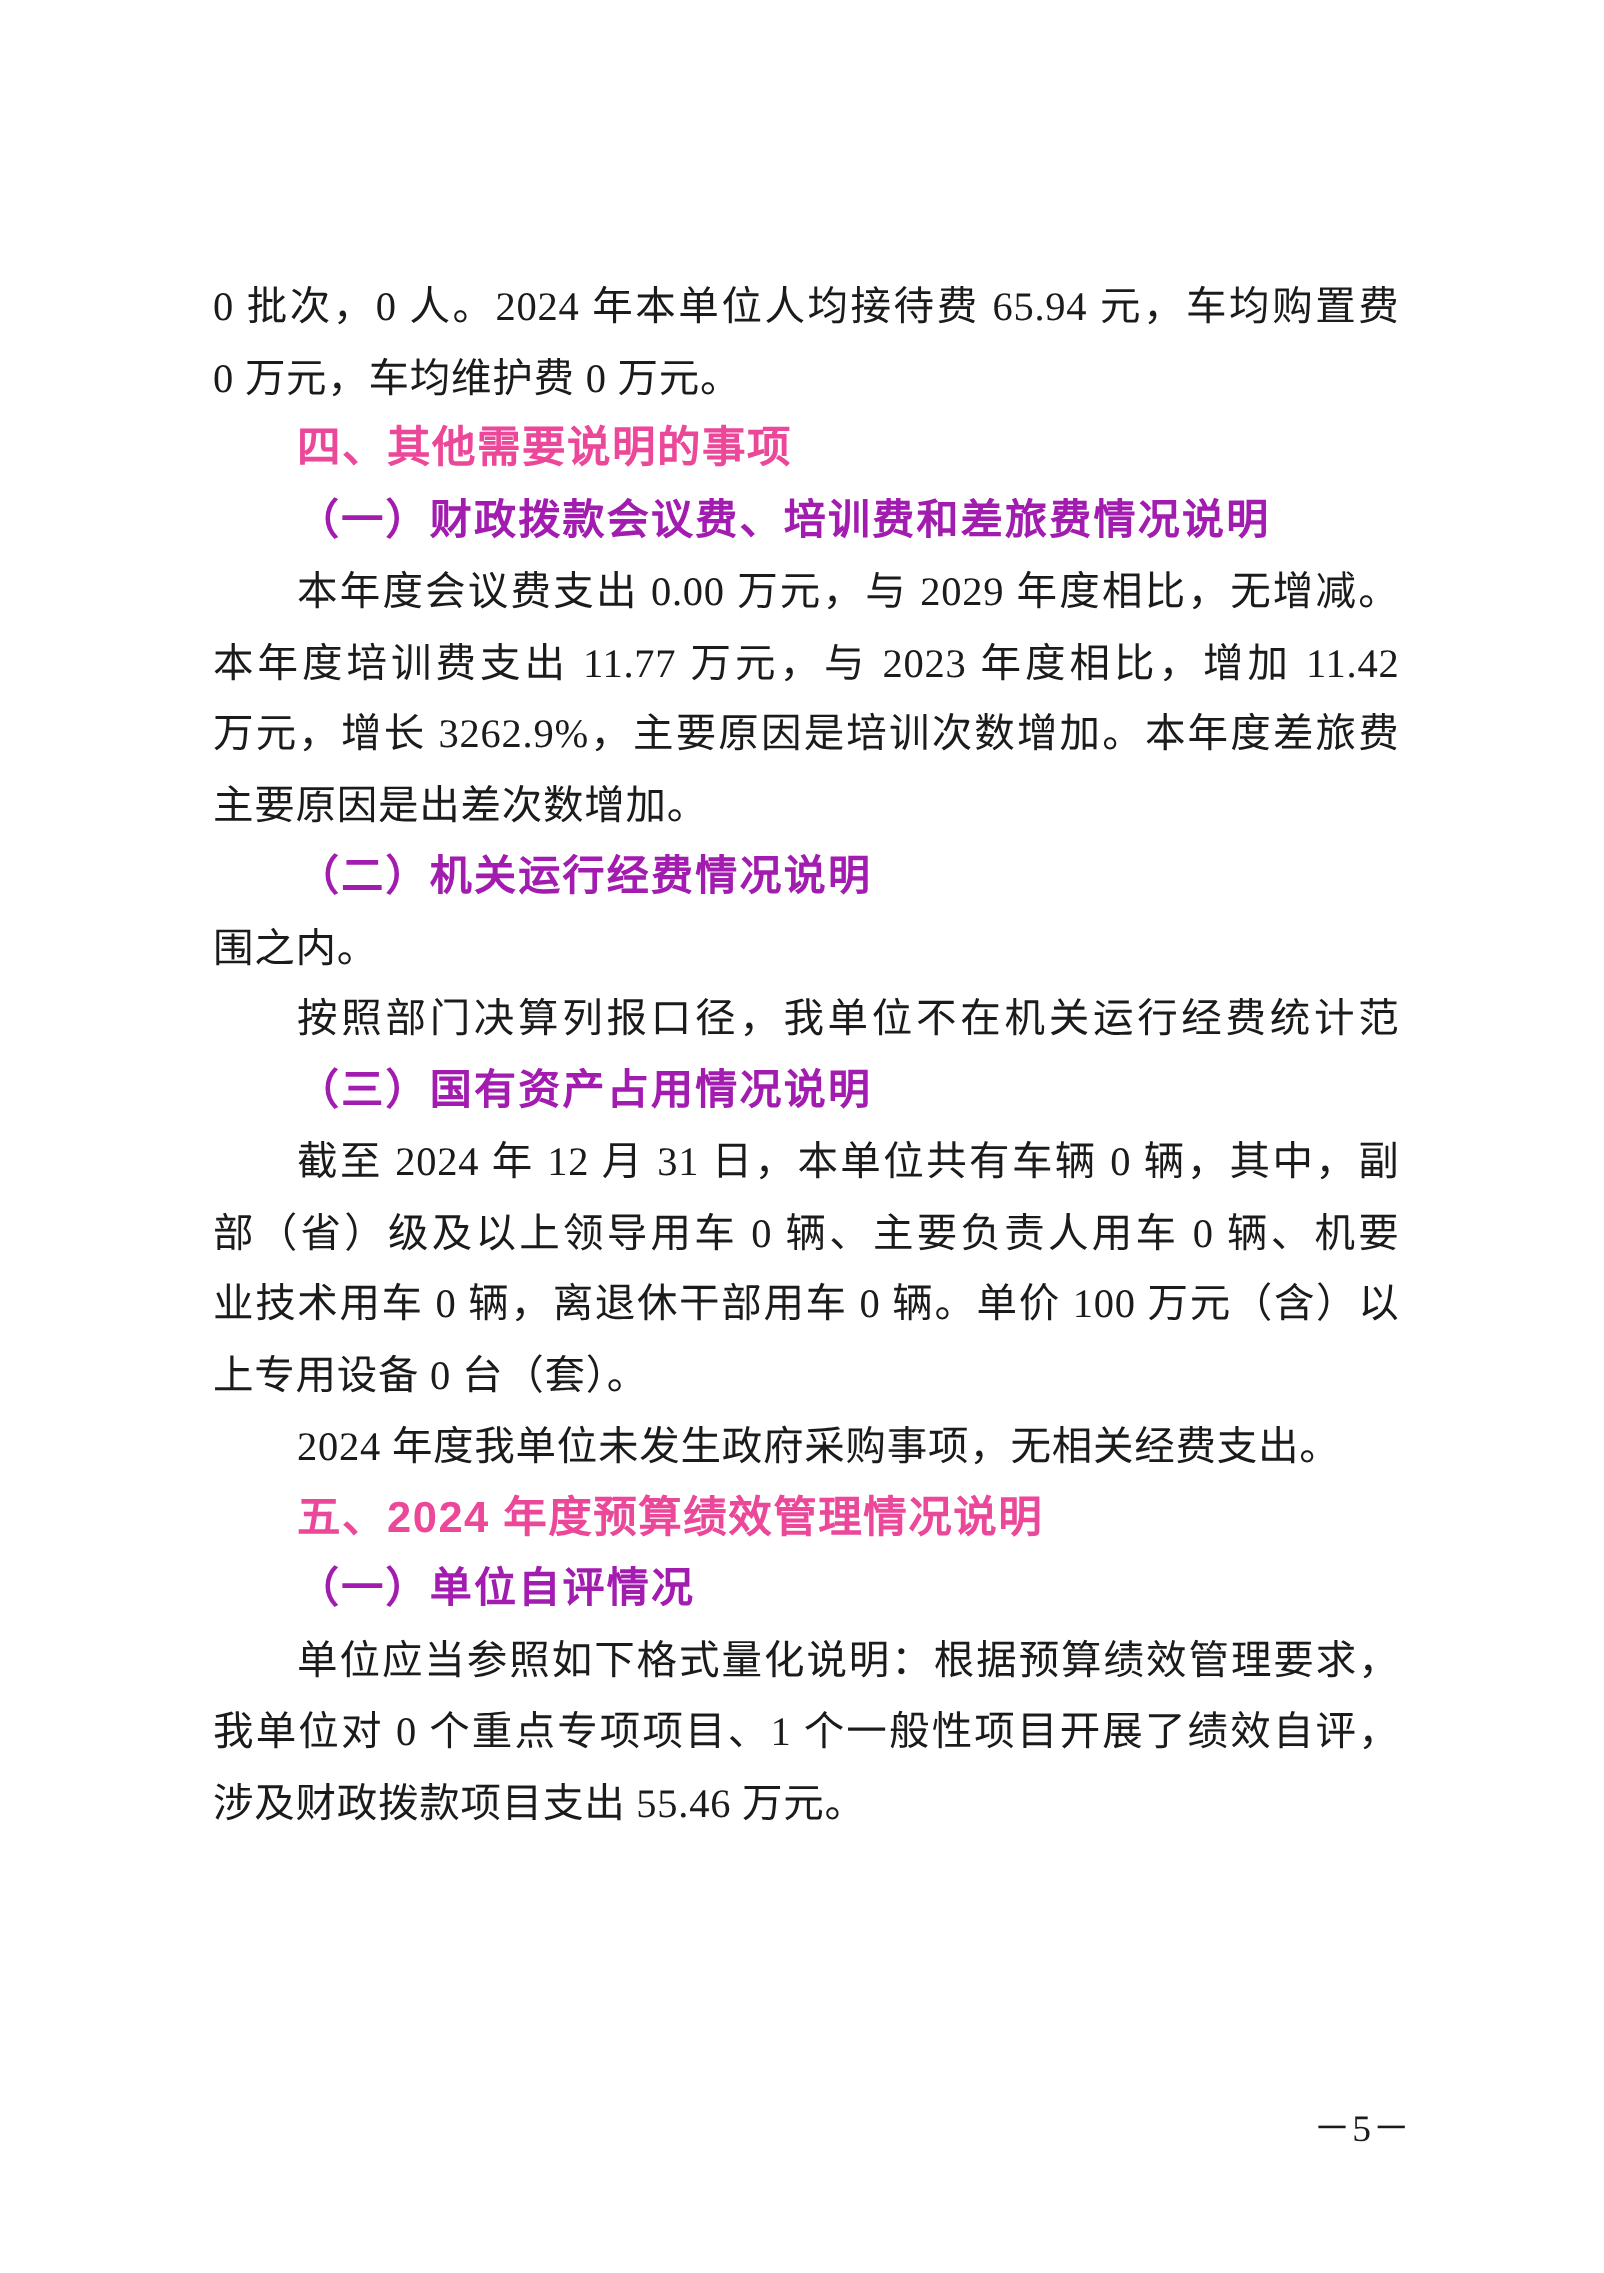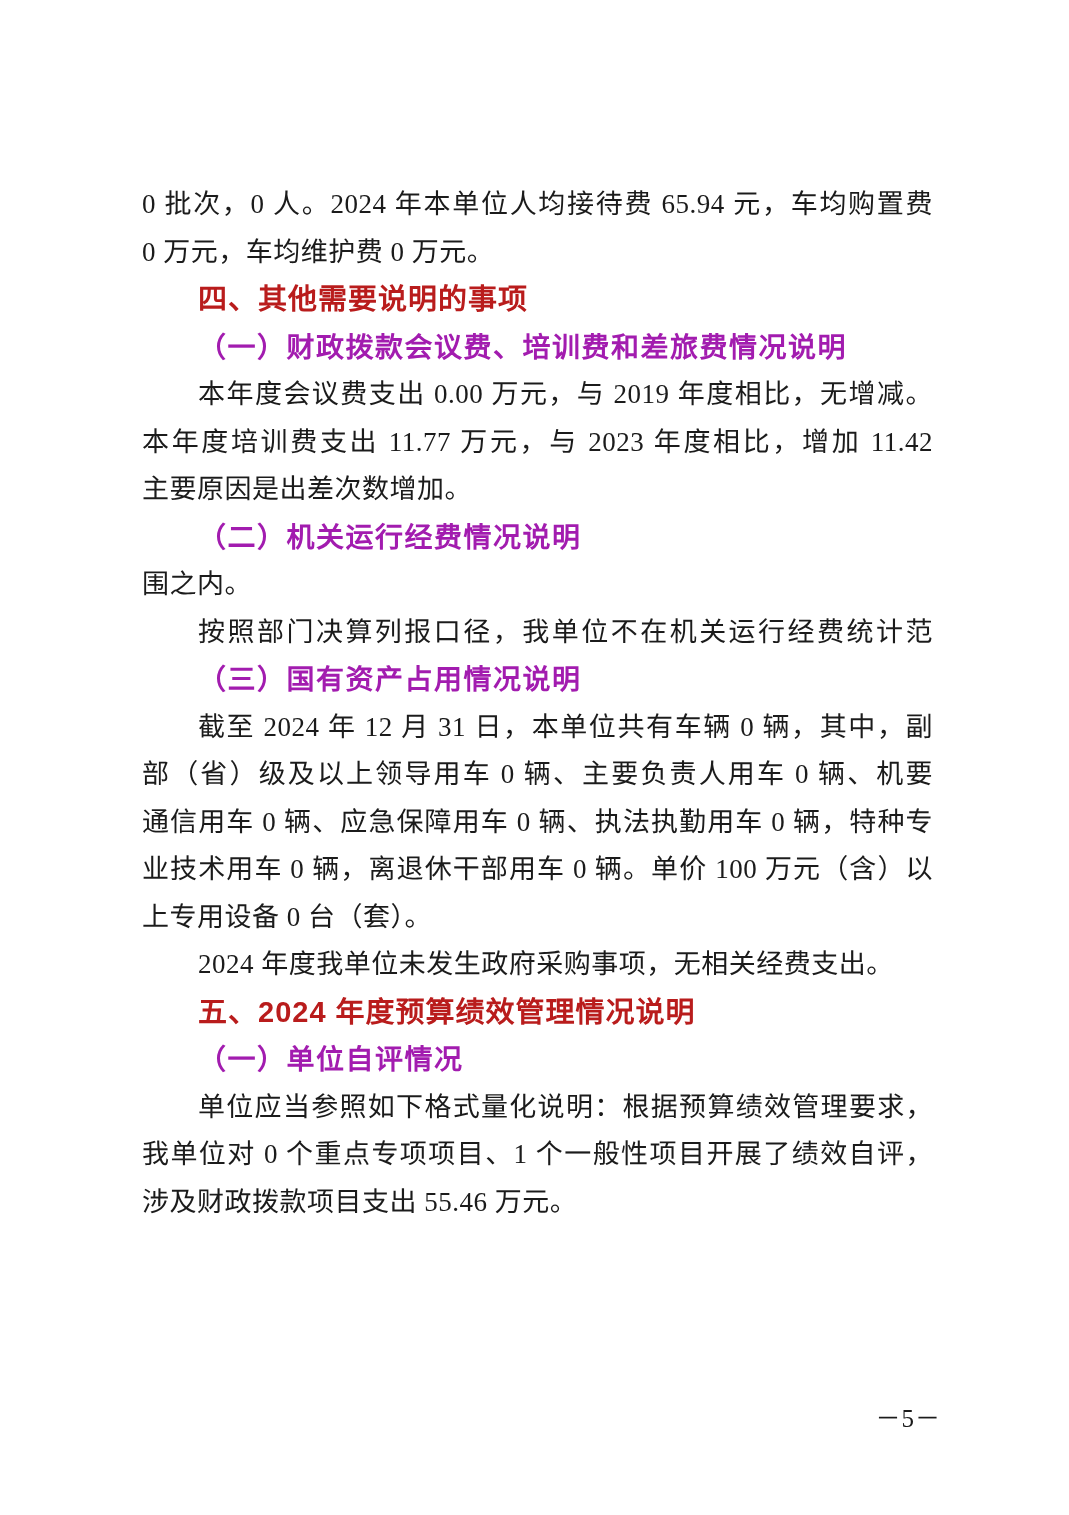--- a/index.html
+++ b/index.html
@@ -38,21 +38,21 @@
     text-align-last: justify;
   }
   .line.indent {
     text-indent: 56px;
   }
   .block-heading1 .line {
     font-family: "Liberation Sans", sans-serif;
     font-weight: 700;
     font-size: 29px;
     letter-spacing: 1px;
-    color: #b91c1c;
+    color: #ec4899;
   }
   .block-heading2 .line {
     font-weight: 700;
     font-size: 28px;
     letter-spacing: 1.5px;
     color: #a21caf;
   }
   .page-number {
     position: absolute;
     top: 1398px;
@@ -72,38 +72,38 @@
         <div class="line just">0 批次，0 人。2024 年本单位人均接待费 65.94 元，车均购置费</div>
         <div class="line">0 万元，车均维护费 0 万元。</div>
       </div>
       <div class="block block-heading1">
         <div class="line indent">四、其他需要说明的事项</div>
       </div>
       <div class="block block-heading2">
         <div class="line indent">（一）财政拨款会议费、培训费和差旅费情况说明</div>
       </div>
       <div class="block block-body">
-        <div class="line just indent">本年度会议费支出 0.00 万元，与 2019 年度相比，无增减。</div>
+        <div class="line just indent">本年度会议费支出 0.00 万元，与 2029 年度相比，无增减。</div>
         <div class="line just">本年度培训费支出 11.77 万元，与 2023 年度相比，增加 11.42</div>
+        <div class="line just">万元，增长 3262.9%，主要原因是培训次数增加。本年度差旅费</div>
         <div class="line">主要原因是出差次数增加。</div>
       </div>
       <div class="block block-heading2">
         <div class="line indent">（二）机关运行经费情况说明</div>
       </div>
       <div class="block block-body">
         <div class="line">围之内。</div>
         <div class="line just indent">按照部门决算列报口径，我单位不在机关运行经费统计范</div>
       </div>
       <div class="block block-heading2">
         <div class="line indent">（三）国有资产占用情况说明</div>
       </div>
       <div class="block block-body">
         <div class="line just indent">截至 2024 年 12 月 31 日，本单位共有车辆 0 辆，其中，副</div>
         <div class="line just">部（省）级及以上领导用车 0 辆、主要负责人用车 0 辆、机要</div>
-        <div class="line just">通信用车 0 辆、应急保障用车 0 辆、执法执勤用车 0 辆，特种专</div>
         <div class="line just">业技术用车 0 辆，离退休干部用车 0 辆。单价 100 万元（含）以</div>
         <div class="line">上专用设备 0 台（套）。</div>
       </div>
       <div class="block block-body">
         <div class="line indent">2024 年度我单位未发生政府采购事项，无相关经费支出。</div>
       </div>
       <div class="block block-heading1">
         <div class="line indent">五、2024 年度预算绩效管理情况说明</div>
       </div>
       <div class="block block-heading2">

